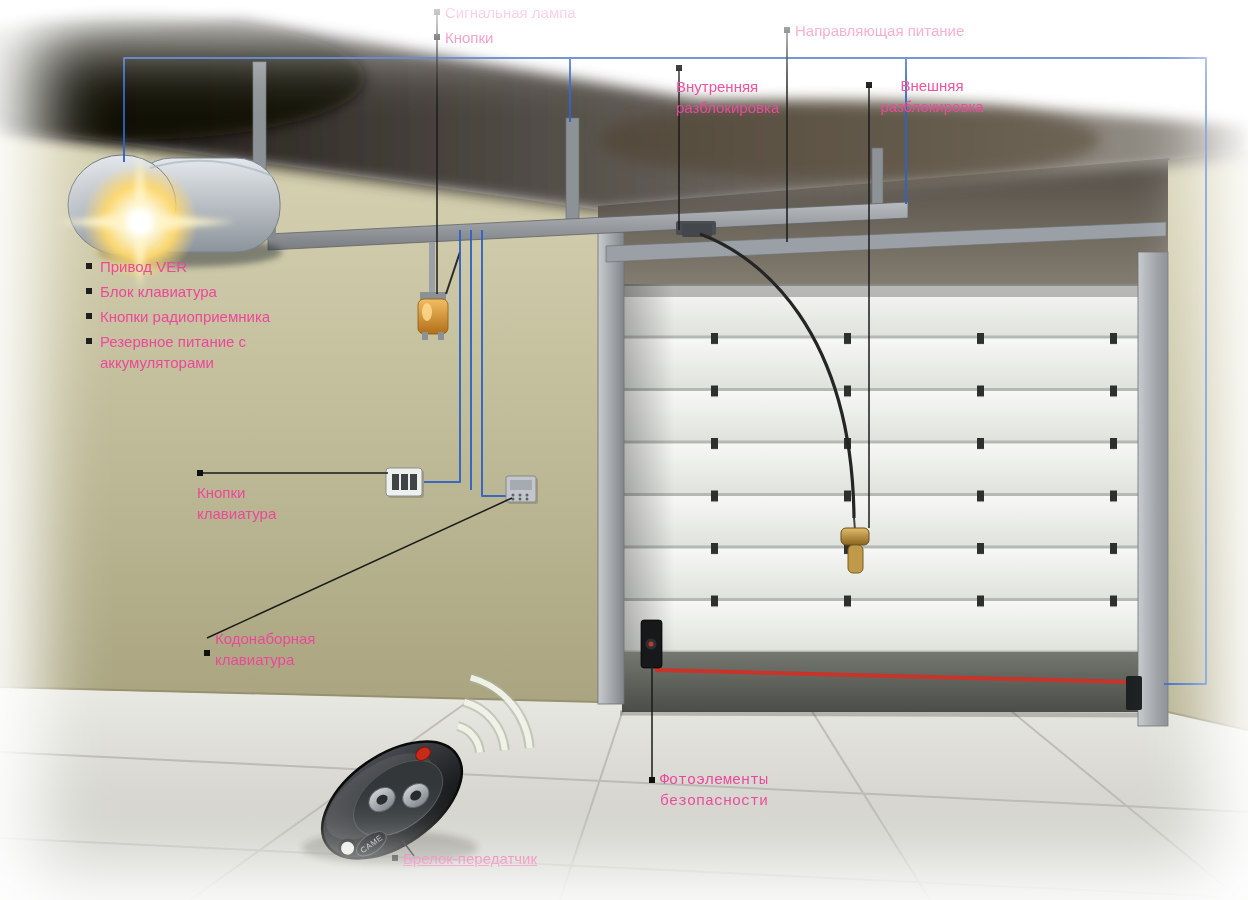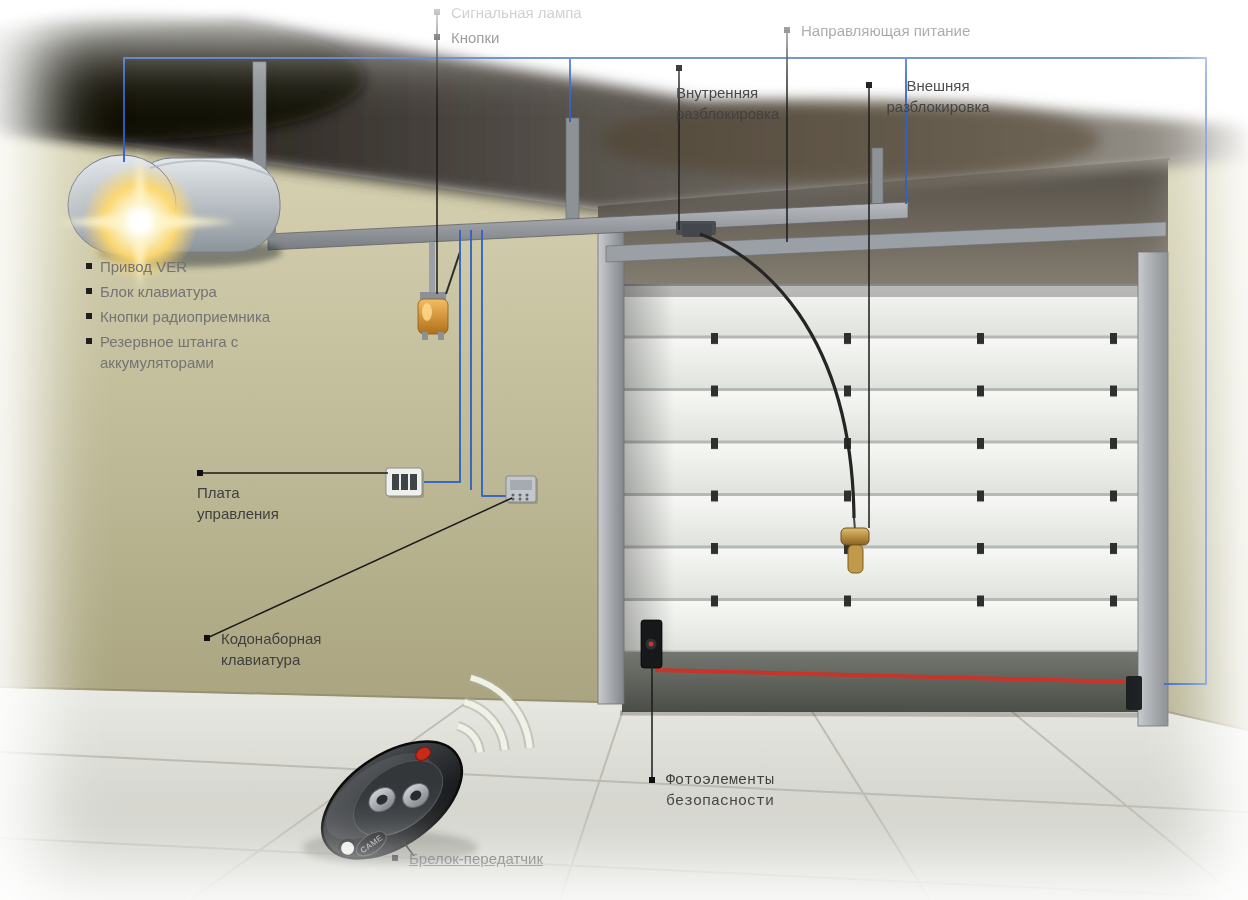--- a/index.html
+++ b/index.html
@@ -1,29 +1,29 @@
 <!DOCTYPE html>
 <html><head>
 <meta charset="utf-8">
 <style>
   * { margin:0; padding:0; box-sizing:border-box; }
   html,body { background:#ffffff; font-family:"Liberation Sans", sans-serif; }
   .scene { position:relative; width:1248px; height:900px; background:#fff; overflow:hidden; }
   .scene > svg { position:absolute; left:0; top:0; }
   .vignette { position:absolute; inset:0; pointer-events:none;
               box-shadow: inset 0 0 70px 38px #ffffff; }
-  .label { position:absolute; display:flex; align-items:flex-start; gap:11px;
-           font-size:15px; line-height:1.4; color:#404040; }
+  .label { position:absolute; display:flex; align-items:flex-start; gap:5px;
+           font-size:15px; line-height:1.4; color:#ec4899; }
   .label .bullet { flex:0 0 auto; width:6px; height:6px; background:#101010; margin-top:7px; }
   .label .txt { display:block; }
   .label .nowrap { white-space:nowrap; }
   .label.stack { display:block; }
   .label.stack .bullet { display:block; margin:0 0 6px 0; }
   .drive-list { position:absolute; left:86px; top:256px; width:200px;
-                font-size:15px; line-height:1.4; color:#737373; }
+                font-size:15px; line-height:1.4; color:#ec4899; }
   .drive-list .item { display:flex; align-items:flex-start; gap:8px; margin-bottom:4px; }
   .drive-list .bullet { flex:0 0 auto; width:6px; height:6px; background:#101010; margin-top:7px; }
   .drive-list .txt { display:block; width:185px; }
 </style>
 </head>
 <body>
 
 <div class="scene">
 
 <svg width="1248" height="900" viewBox="0 0 1248 900">
@@ -289,29 +289,29 @@
   <div class="item">
     <span class="bullet"></span>
     <span class="txt">Блок клавиатура</span>
   </div>
   <div class="item">
     <span class="bullet"></span>
     <span class="txt">Кнопки радиоприемника</span>
   </div>
   <div class="item">
     <span class="bullet"></span>
-    <span class="txt">Резервное штанга с аккумуляторами</span>
+    <span class="txt">Резервное питание с аккумуляторами</span>
   </div>
 </div>
 
 <div class="label stack" style="left:197px; top:470px;">
   <span class="bullet"></span>
-  <span class="txt" style="width:95px;">Плата управления</span>
-</div>
-<div class="label" style="left:204px; top:628px;">
+  <span class="txt" style="width:95px;">Кнопки клавиатура</span>
+</div>
+<div class="label" style="left:204px; top:628px;align-items:center;">
   <span class="bullet"></span>
   <span class="txt" style="width:135px;">Кодонаборная клавиатура</span>
 </div>
 <div class="label" style="left:649px; top:770px;">
   <span class="bullet"></span>
   <span class="txt" style="width:140px;font-family:Liberation Mono, monospace;">Фотоэлементы безопасности</span>
 </div>
 <div class="label" style="left:392px; top:848px;text-decoration:underline;">
   <span class="bullet"></span>
   <span class="txt nowrap">Брелок-передатчик</span>

